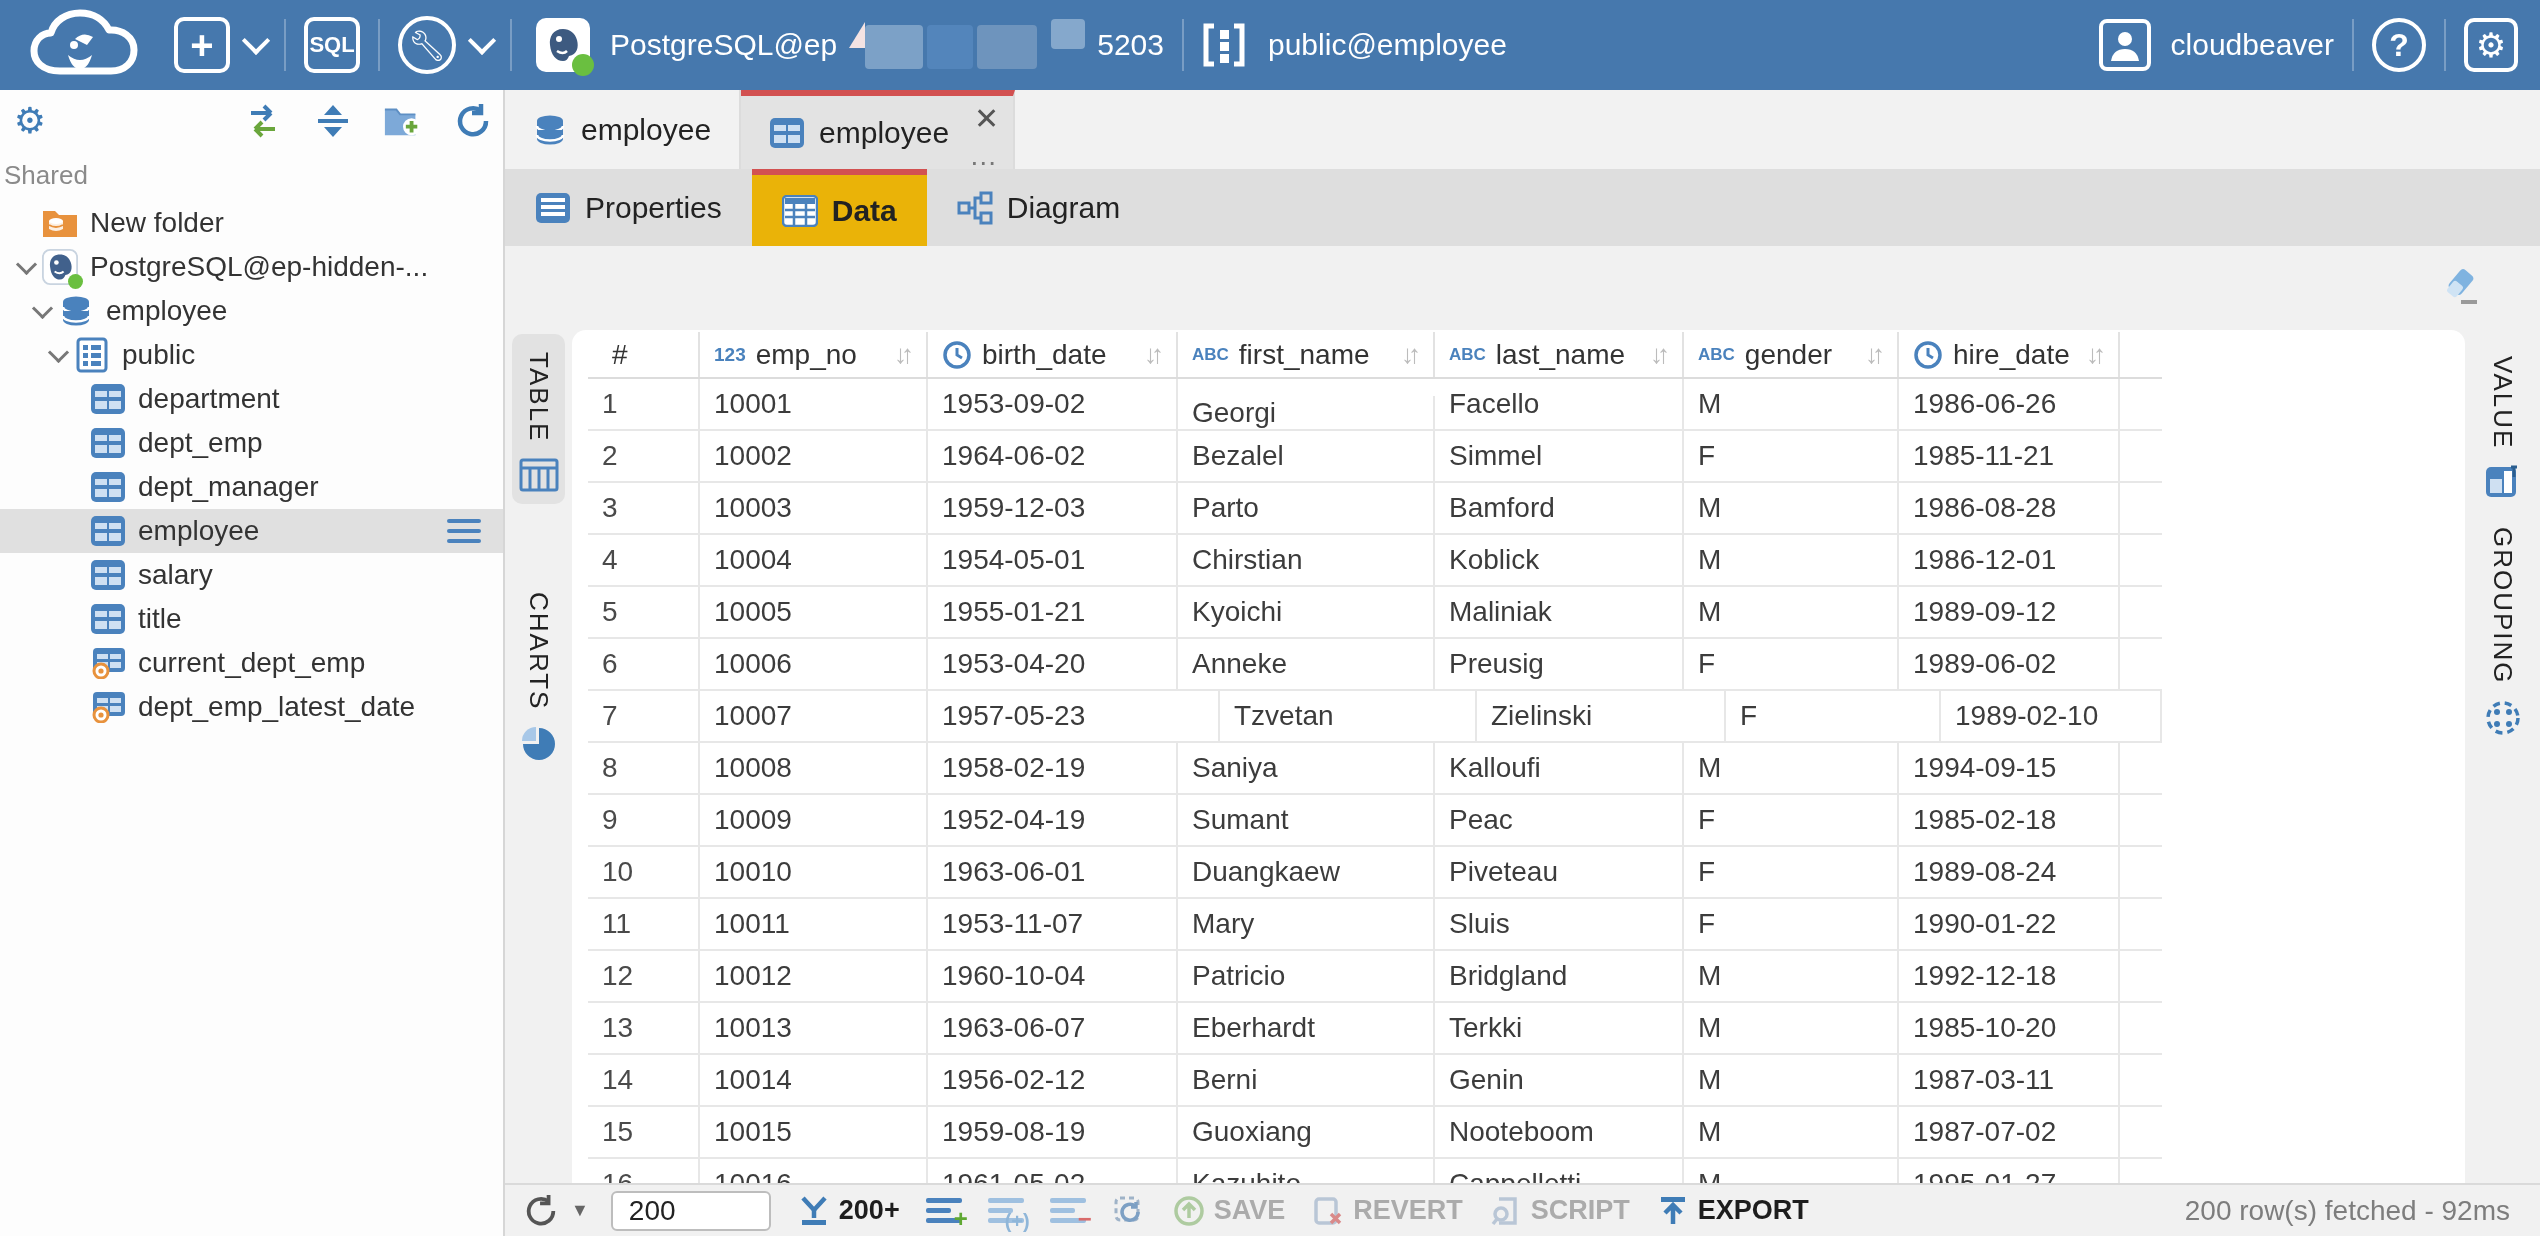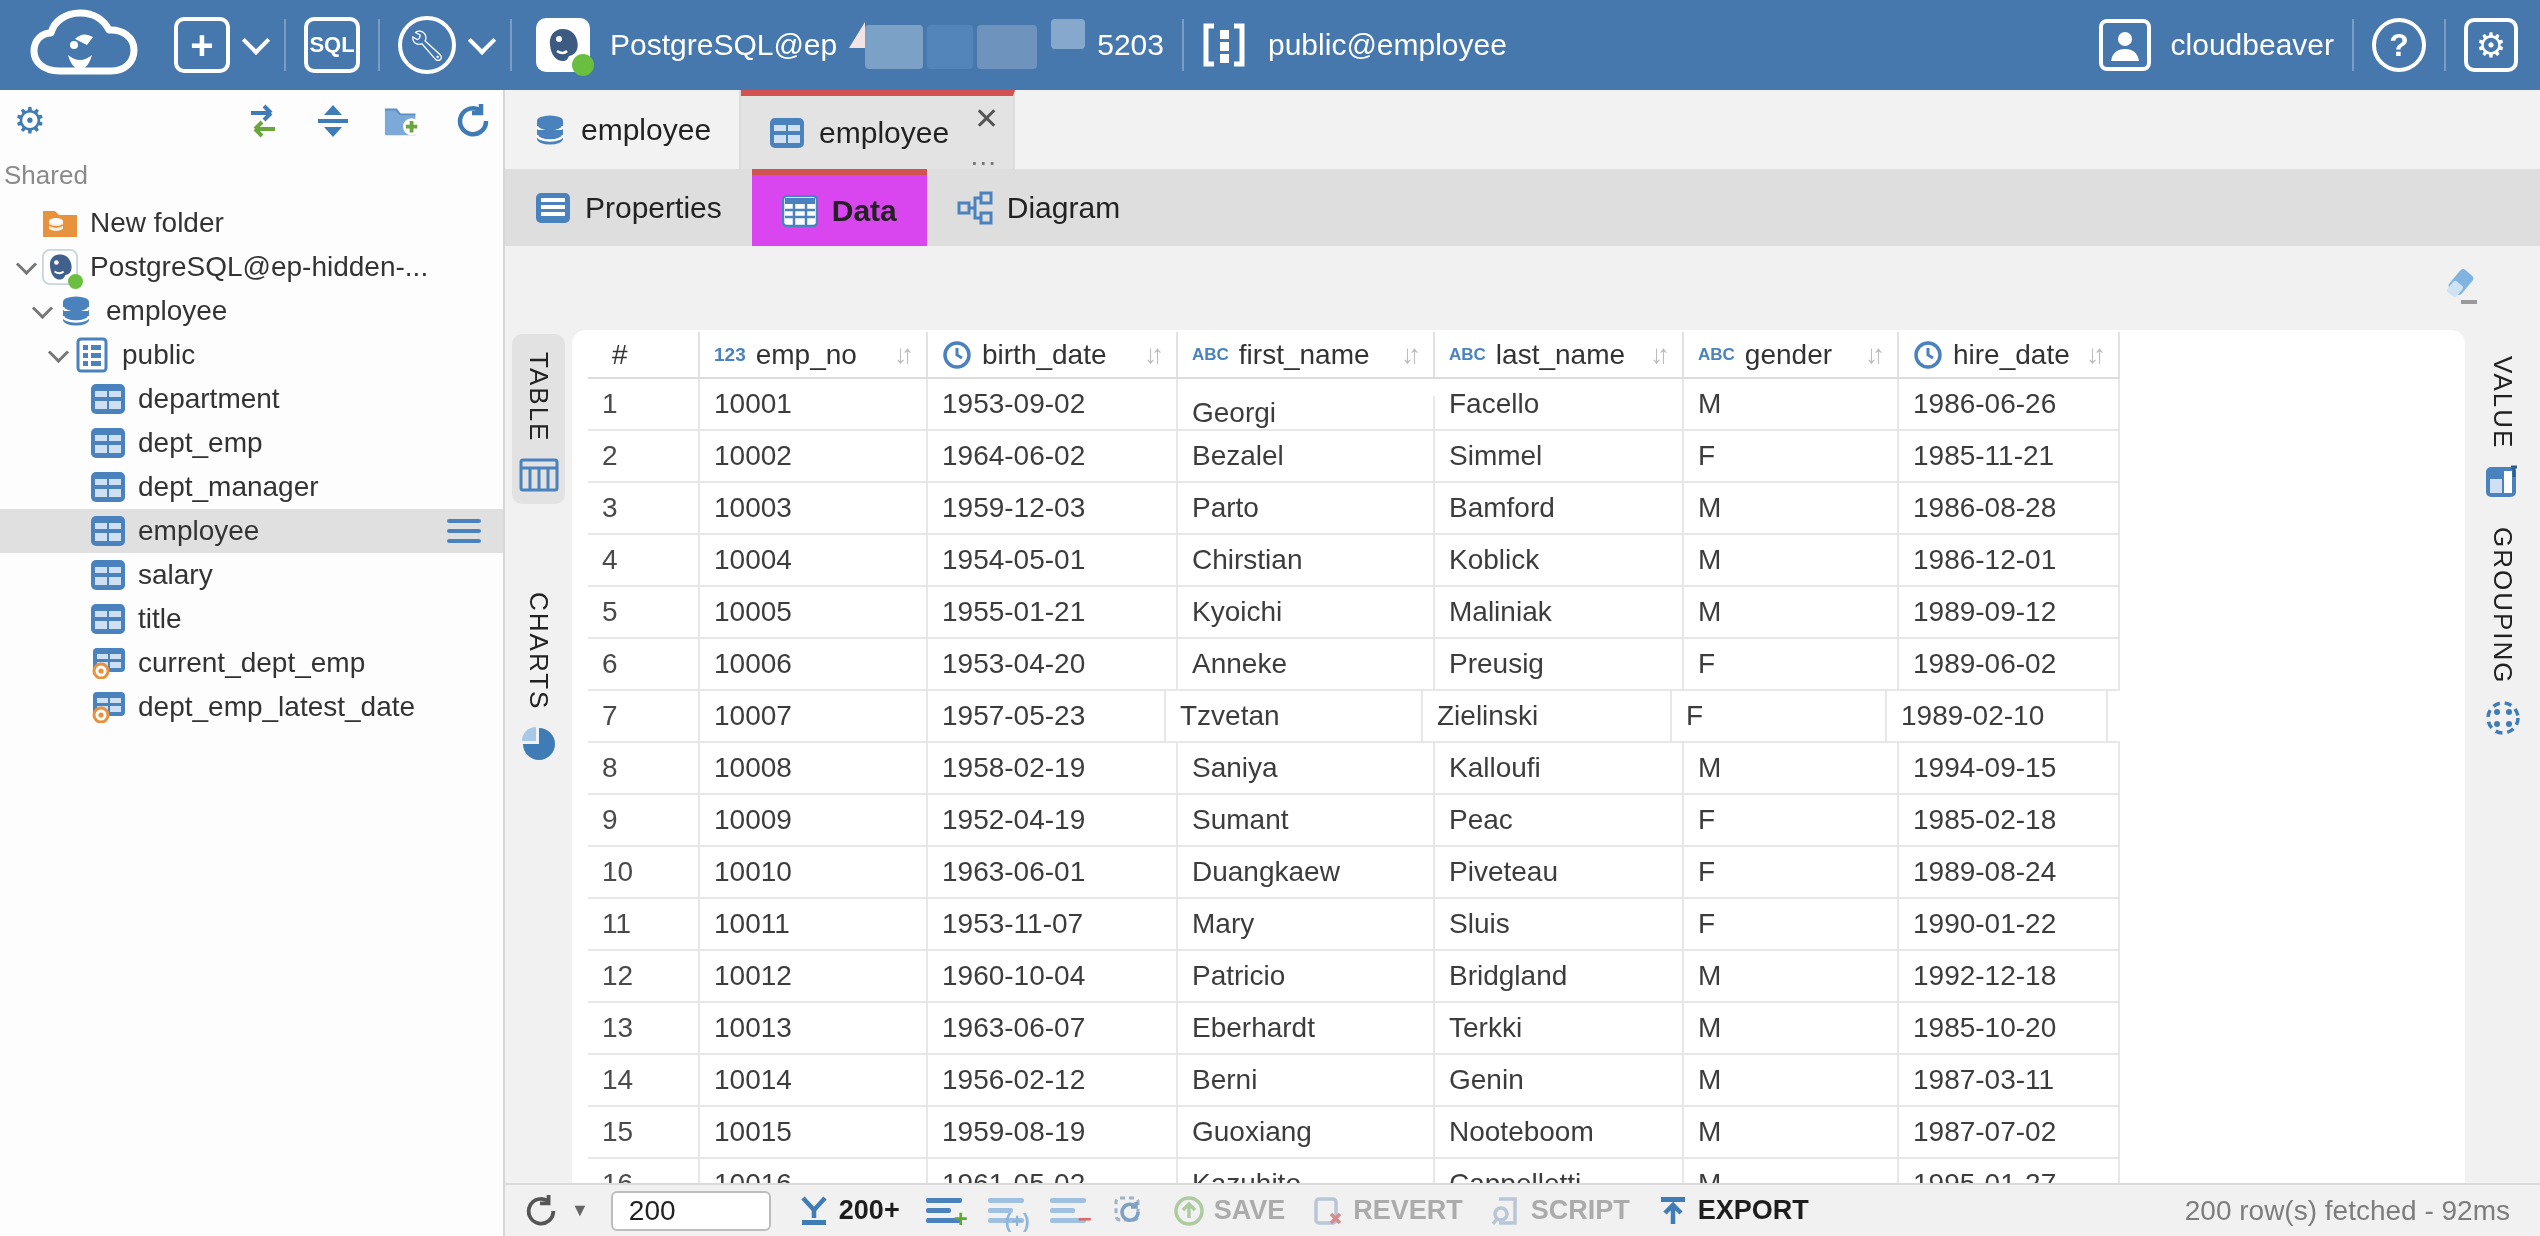--- a/index.html
+++ b/index.html
@@ -44,21 +44,21 @@
 
   
   .main{position:absolute;left:505px;top:90px;right:0;bottom:0;}
   .tabbar{position:absolute;left:0;top:0;right:0;height:79px;background:#f2f2f2;display:flex;border-bottom:1px solid #e4e4e4;}
   .mtab{position:relative;display:flex;align-items:center;gap:14px;padding:0 28px;font-size:30px;color:#222;border-right:2px solid #dcdcdc;cursor:pointer;box-sizing:border-box;}
   .mtab.active{background:#e3e3e3;border-top:6px solid #d25151;padding-right:64px;}
   .mtab .x{position:absolute;right:14px;top:8px;font-size:30px;color:#555;line-height:1;}
   .mtab .dots{position:absolute;right:14px;bottom:4px;font-size:28px;color:#777;line-height:.6;letter-spacing:2px;}
   .subbar{position:absolute;left:0;top:79px;right:0;height:77px;background:#dedede;display:flex;}
   .stab{display:flex;align-items:center;gap:14px;padding:0 30px;font-size:30px;color:#222;cursor:pointer;box-sizing:border-box;}
-  .stab.active{background:#d946ef;border-top:6px solid #d25151;font-weight:bold;}
+  .stab.active{background:#eab308;border-top:6px solid #d25151;font-weight:bold;}
 
   
   .filterrow{position:absolute;left:0;top:156px;right:0;height:82px;background:#f1f1f1;}
   .finput{position:absolute;left:82px;top:13px;width:1838px;height:52px;background:#fff;border:2px solid #c9c9c9;border-radius:4px;box-sizing:border-box;display:flex;align-items:center;}
   .finput input{flex:1;border:none;outline:none;font-size:28px;color:#333;padding:0 20px;font-family:"Liberation Sans",sans-serif;background:transparent;}
   .finput input::placeholder{color:#9a9a9a;}
   .fcheck{width:52px;height:100%;border-left:2px solid #e0e0e0;display:flex;align-items:center;justify-content:center;color:#7ab648;font-size:34px;font-weight:bold;cursor:pointer;}
   .feraser{position:absolute;left:1936px;top:18px;width:44px;height:44px;display:flex;align-items:center;justify-content:center;cursor:pointer;}
 
   
@@ -588,21 +588,21 @@
               <div class="g-cell" style="width: 228px;">10006</div>
               <div class="g-cell" style="width: 250px;">1953-04-20</div>
               <div class="g-cell" style="width: 257px;">Anneke</div>
               <div class="g-cell" style="width: 249px;">Preusig</div>
               <div class="g-cell" style="width: 215px;">F</div>
               <div class="g-cell" style="width: 221px;">1989-06-02</div>
             </div>
             <div class="g-row">
               <div class="g-cell num" style="width: 112px;">7</div>
               <div class="g-cell" style="width: 228px;">10007</div>
-              <div class="g-cell" style="width: 238px;">1957-05-23</div>
+              <div class="g-cell" style="width: 292px;">1957-05-23</div>
               <div class="g-cell" style="width: 257px;">Tzvetan</div>
               <div class="g-cell" style="width: 249px;">Zielinski</div>
               <div class="g-cell" style="width: 215px;">F</div>
               <div class="g-cell" style="width: 221px;">1989-02-10</div>
             </div>
             <div class="g-row">
               <div class="g-cell num" style="width: 112px;">8</div>
               <div class="g-cell" style="width: 228px;">10008</div>
               <div class="g-cell" style="width: 250px;">1958-02-19</div>
               <div class="g-cell" style="width: 257px;">Saniya</div>

